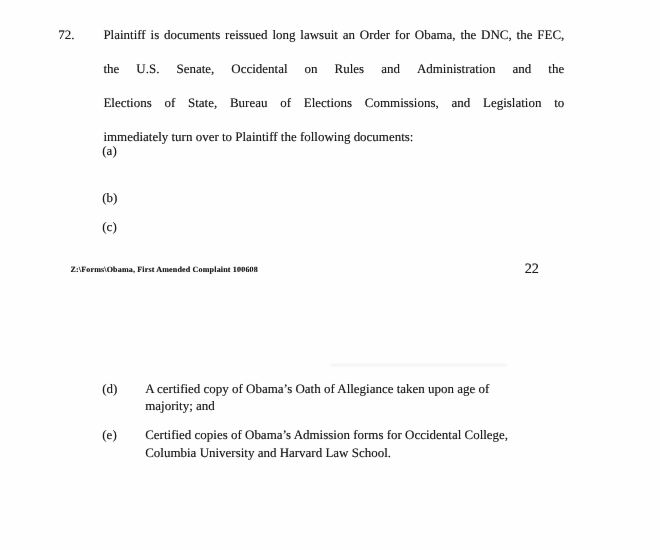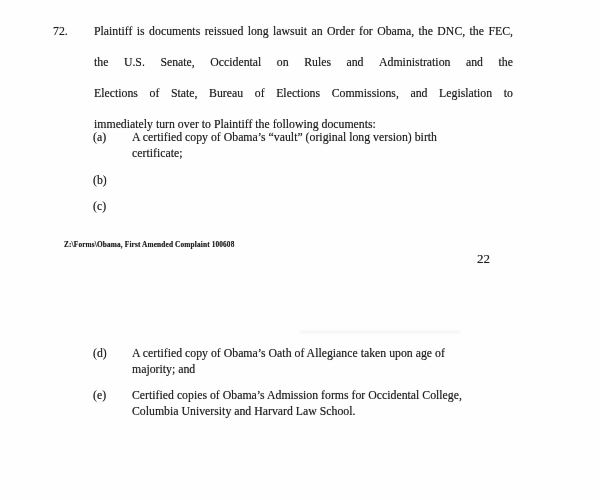--- a/index.html
+++ b/index.html
@@ -20,21 +20,21 @@
   .para-body { width: 419px; }
   .pline { height: 31px; line-height: 31px; font-size: 11.8px; align-items: flex-end; }
   .jline { display: flex; justify-content: space-between; white-space: nowrap; }
   .doc-item { position: absolute; left: 93px; display: flex; font-size: 11.8px; line-height: 16px; }
   .item-letter { width: 39px; flex: 0 0 39px; }
   .item-lines { width: 348px; }
   .footer {
     position: absolute; left: 64px; top: 240px;
     font-size: 7.3px; font-weight: 600; letter-spacing: 0.15px;
   }
-  .pagenum { position: absolute; left: 477px; top: 251px; font-size: 13px; }
+  .pagenum { position: absolute; left: 477px; top: 236px; font-size: 13px; }
   .artifact {
     position: absolute; left: 300px; top: 331px; width: 160px; height: 2px;
     background: rgba(60,60,60,0.07); filter: blur(1px); border-radius: 2px;
   }
   .item-a { top: 129px; }
   .item-b { top: 172px; }
   .item-c { top: 198px; }
   .item-d { top: 345px; }
   .item-e { top: 387px; }
 </style>
@@ -85,24 +85,20 @@
           <span>and</span>
           <span>Legislation</span>
           <span>to</span>
         </div>
       <div class="pline">immediately turn over to Plaintiff the following documents:</div>
     </div>
   </div>
 
   <div class="doc-item item-a">
     <div class="item-letter">(a)</div>
-    <div class="item-lines">
-      <div>A certified copy of Obama’s “vault” (original long version) birth</div>
-      <div>certificate;</div>
-    </div>
   </div>
 
   <div class="doc-item item-b">
     <div class="item-letter">(b)</div>
   </div>
 
   <div class="doc-item item-c">
     <div class="item-letter">(c)</div>
   </div>
 

